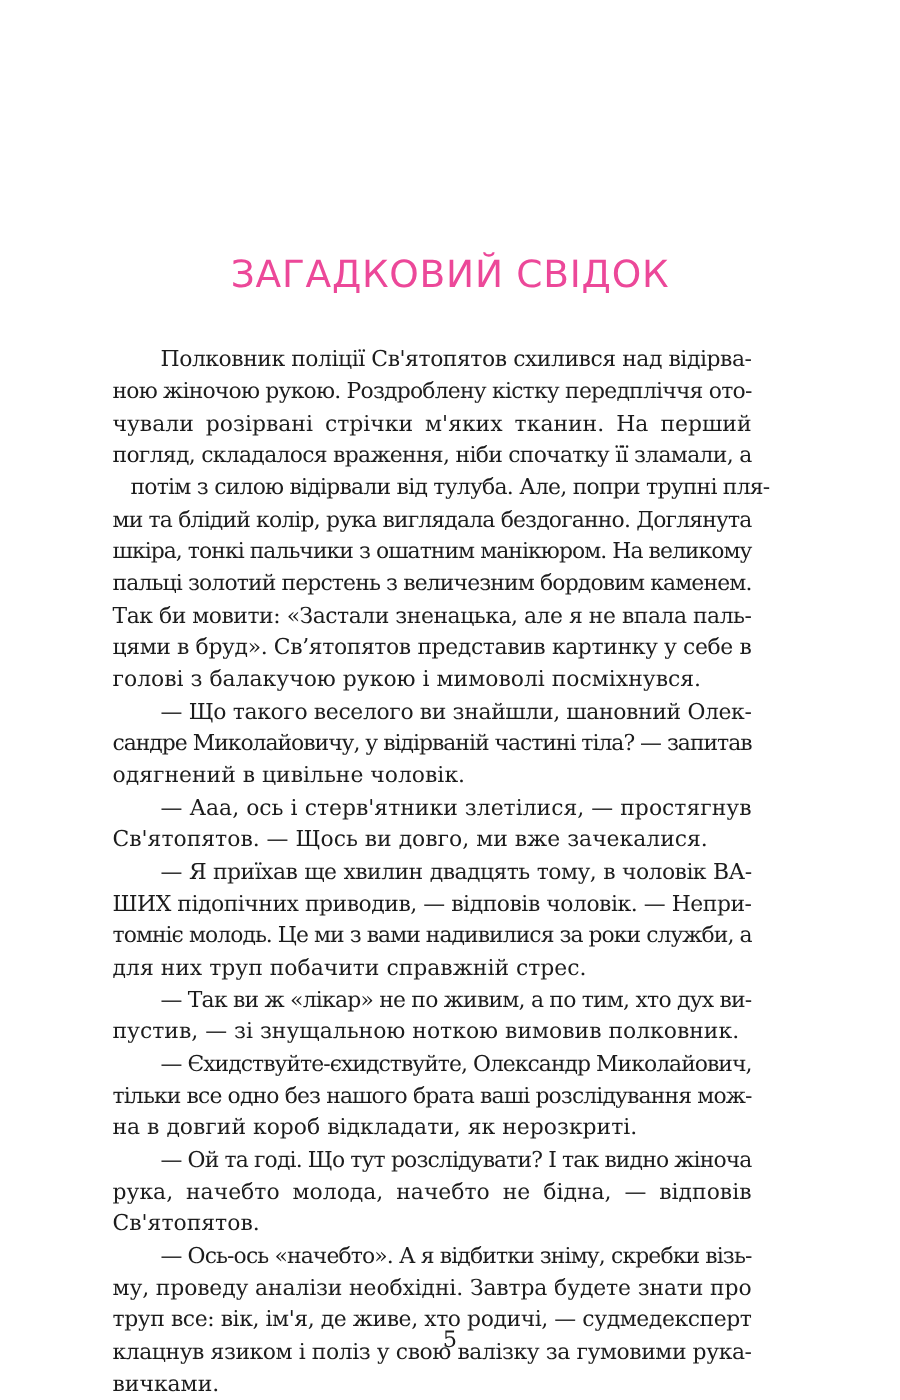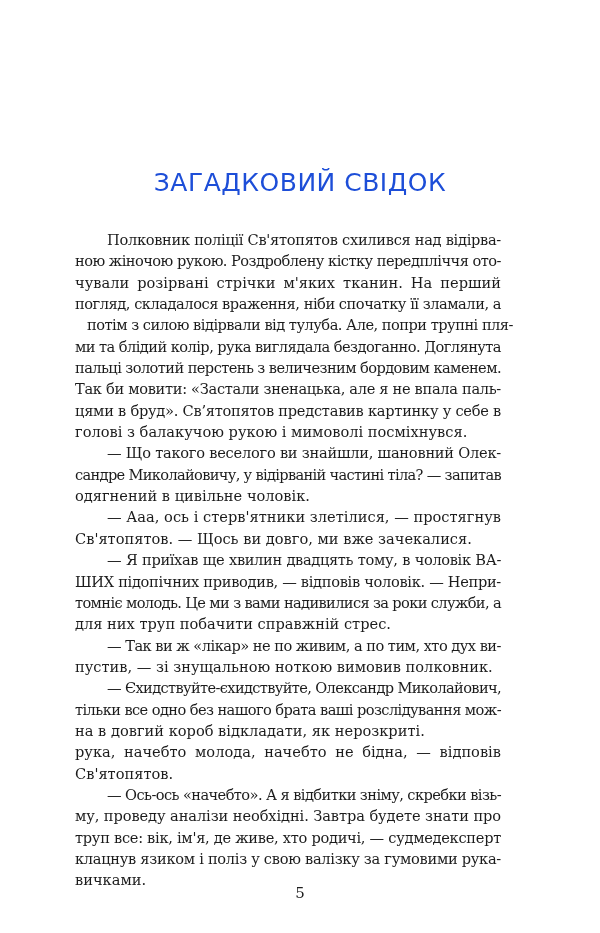--- a/index.html
+++ b/index.html
@@ -1,20 +1,20 @@
 <!DOCTYPE html>
 <html><head>
 <meta charset="utf-8">
 <style>
   html, body { margin: 0; padding: 0; background: #ffffff; }
   body { width: 600px; height: 933px; position: relative; overflow: hidden; color: #1a1a1a; }
   .title {
     position: absolute; left: 0; width: 600px; top: 146px; text-align: center;
     font-family: "DejaVu Sans", sans-serif; font-size: 25px; letter-spacing: 0.5px;
-    color: #1d4ed8; font-weight: normal; line-height: 40px;
+    color: #ec4899; font-weight: normal; line-height: 40px;
   }
   .text {
     position: absolute; left: 75px; top: 229px; width: 426px;
     font-family: "DejaVu Serif", serif; font-size: 14.6px; line-height: 21.35px;
     color: #1c1c1c;
   }
   .line {
     display: block; white-space: nowrap; text-align: justify; text-align-last: justify; height: 21.35px;
   }
   .line.indent { padding-left: 32px; }
@@ -29,38 +29,40 @@
 
 <h1 class="title">ЗАГАДКОВИЙ СВІДОК</h1>
 
 <div class="text" id="body-text">
     <span class="line indent" style="white-space: nowrap; letter-spacing: -0.297794px;">Полковник поліції Св'ятопятов схилився над відірва-</span>
     <span class="line" style="white-space: nowrap; letter-spacing: -0.527488px;">ною жіночою рукою. Роздроблену кістку передпліччя ото-</span>
     <span class="line" style="white-space: nowrap;">чували розірвані стрічки м'яких тканин. На перший</span>
     <span class="line" style="white-space: nowrap; letter-spacing: -0.466518px;">погляд, складалося враження, ніби спочатку її зламали, а</span>
     <span class="line" style="white-space: nowrap; letter-spacing: -0.507812px; margin-left: 12px;">потім з силою відірвали від тулуба. Але, попри трупні пля-</span>
     <span class="line" style="white-space: nowrap; letter-spacing: -0.554129px;">ми та блідий колір, рука виглядала бездоганно. Доглянута</span>
+    <span class="line" style="white-space: nowrap; letter-spacing: -0.632812px;">шкіра, тонкі пальчики з ошатним манікюром. На великому</span>
     <span class="line" style="white-space: nowrap; letter-spacing: -0.576389px;">пальці золотий перстень з величезним бордовим каменем.</span>
     <span class="line" style="white-space: nowrap; letter-spacing: -0.312784px;">Так би мовити: «Застали зненацька, але я не впала паль-</span>
     <span class="line" style="white-space: nowrap; letter-spacing: -0.252025px;">цями в бруд». Св’ятопятов представив картинку у себе в</span>
     <span class="line last" style="white-space: nowrap;">голові з балакучою рукою і мимоволі посміхнувся.</span>
     <span class="line indent" style="white-space: nowrap; letter-spacing: -0.237035px;">— Що такого веселого ви знайшли, шановний Олек-</span>
     <span class="line" style="white-space: nowrap; letter-spacing: -0.673246px;">сандре Миколайовичу, у відірваній частині тіла? — запитав</span>
     <span class="line last" style="white-space: nowrap;">одягнений в цивільне чоловік.</span>
     <span class="line indent" style="white-space: nowrap;">— Ааа, ось і стерв'ятники злетілися, — простягнув</span>
     <span class="line last" style="white-space: nowrap;">Св'ятопятов. — Щось ви довго, ми вже зачекалися.</span>
     <span class="line indent" style="white-space: nowrap; letter-spacing: -0.35625px;">— Я приїхав ще хвилин двадцять тому, в чоловік ВА-</span>
     <span class="line" style="white-space: nowrap; letter-spacing: -0.309552px;">ШИХ підопічних приводив, — відповів чоловік. — Непри-</span>
     <span class="line" style="white-space: nowrap; letter-spacing: -0.638114px;">томніє молодь. Це ми з вами надивилися за роки служби, а</span>
     <span class="line last" style="white-space: nowrap;">для них труп побачити справжній стрес.</span>
     <span class="line indent" style="white-space: nowrap; letter-spacing: -0.519458px;">— Так ви ж «лікар» не по живим, а по тим, хто дух ви-</span>
     <span class="line last" style="white-space: nowrap;">пустив, — зі знущальною ноткою вимовив полковник.</span>
     <span class="line indent" style="white-space: nowrap; letter-spacing: -0.642857px;">— Єхидствуйте-єхидствуйте, Олександр Миколайович,</span>
     <span class="line" style="white-space: nowrap; letter-spacing: -0.578962px;">тільки все одно без нашого брата ваші розслідування мож-</span>
     <span class="line last" style="white-space: nowrap;">на в довгий короб відкладати, як нерозкриті.</span>
+    <span class="line indent" style="white-space: nowrap; letter-spacing: -0.579599px;">— Ой та годі. Що тут розслідувати? І так видно жіноча</span>
     <span class="line" style="white-space: nowrap;">рука, начебто молода, начебто не бідна, — відповів</span>
     <span class="line last" style="white-space: nowrap;">Св'ятопятов.</span>
     <span class="line indent" style="white-space: nowrap; letter-spacing: -0.585359px;">— Ось-ось «начебто». А я відбитки зніму, скребки візь-</span>
     <span class="line" style="white-space: nowrap; letter-spacing: -0.0891204px;">му, проведу аналізи необхідні. Завтра будете знати про</span>
     <span class="line" style="white-space: nowrap; letter-spacing: -0.282895px;">труп все: вік, ім'я, де живе, хто родичі, — судмедексперт</span>
     <span class="line" style="white-space: nowrap; letter-spacing: -0.285795px;">клацнув язиком і поліз у свою валізку за гумовими рука-</span>
     <span class="line last" style="white-space: nowrap;">вичками.</span>
   </div>
 
 <div class="pagenum">5</div>

